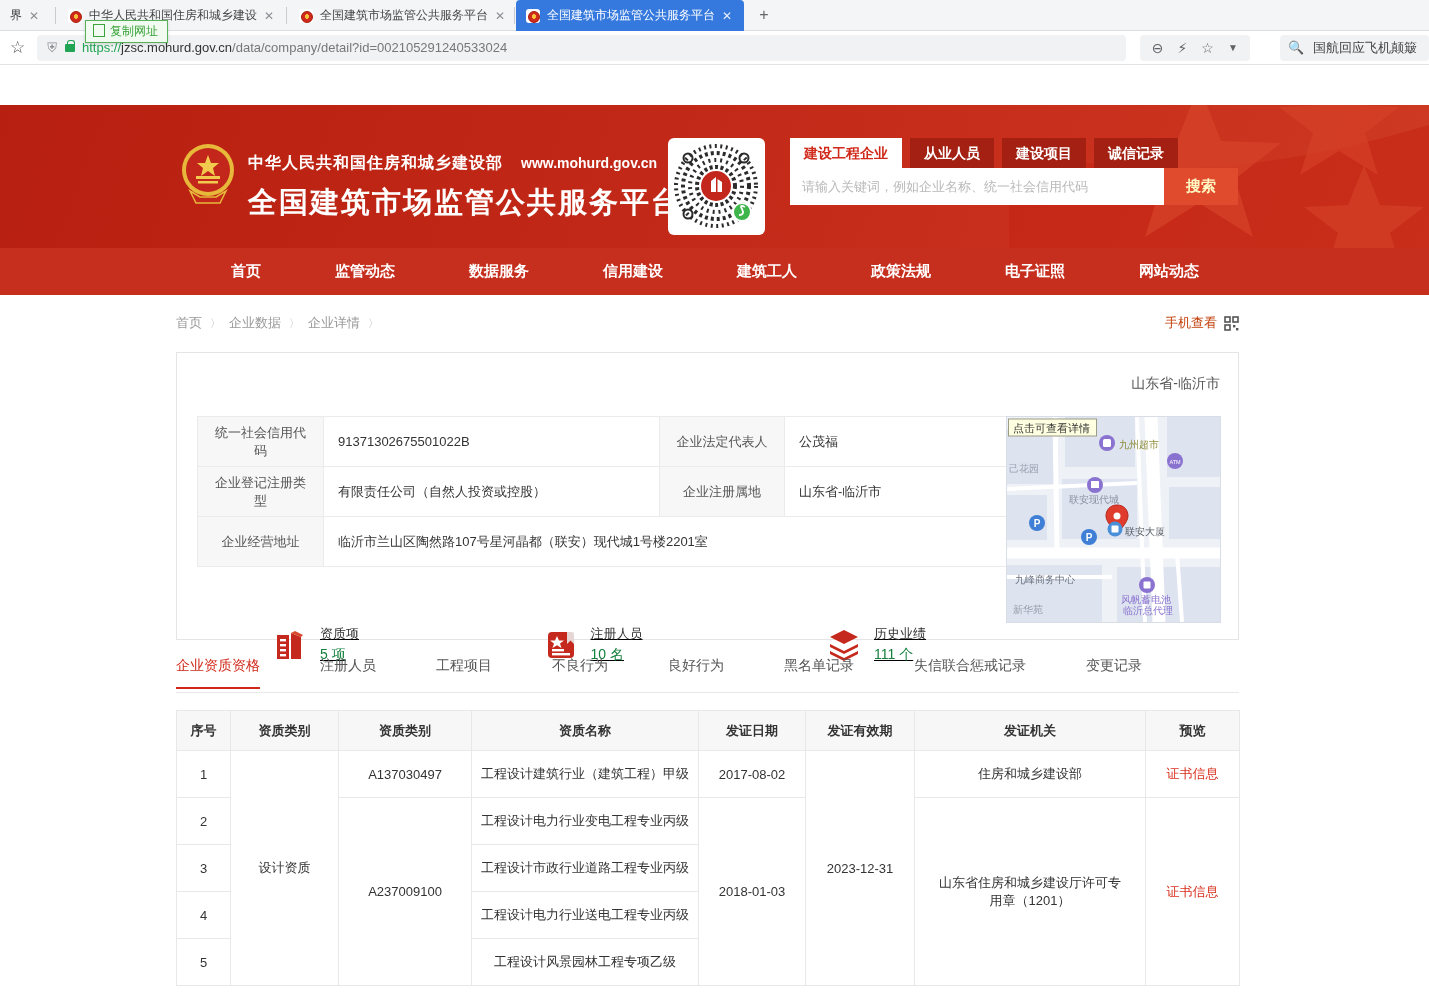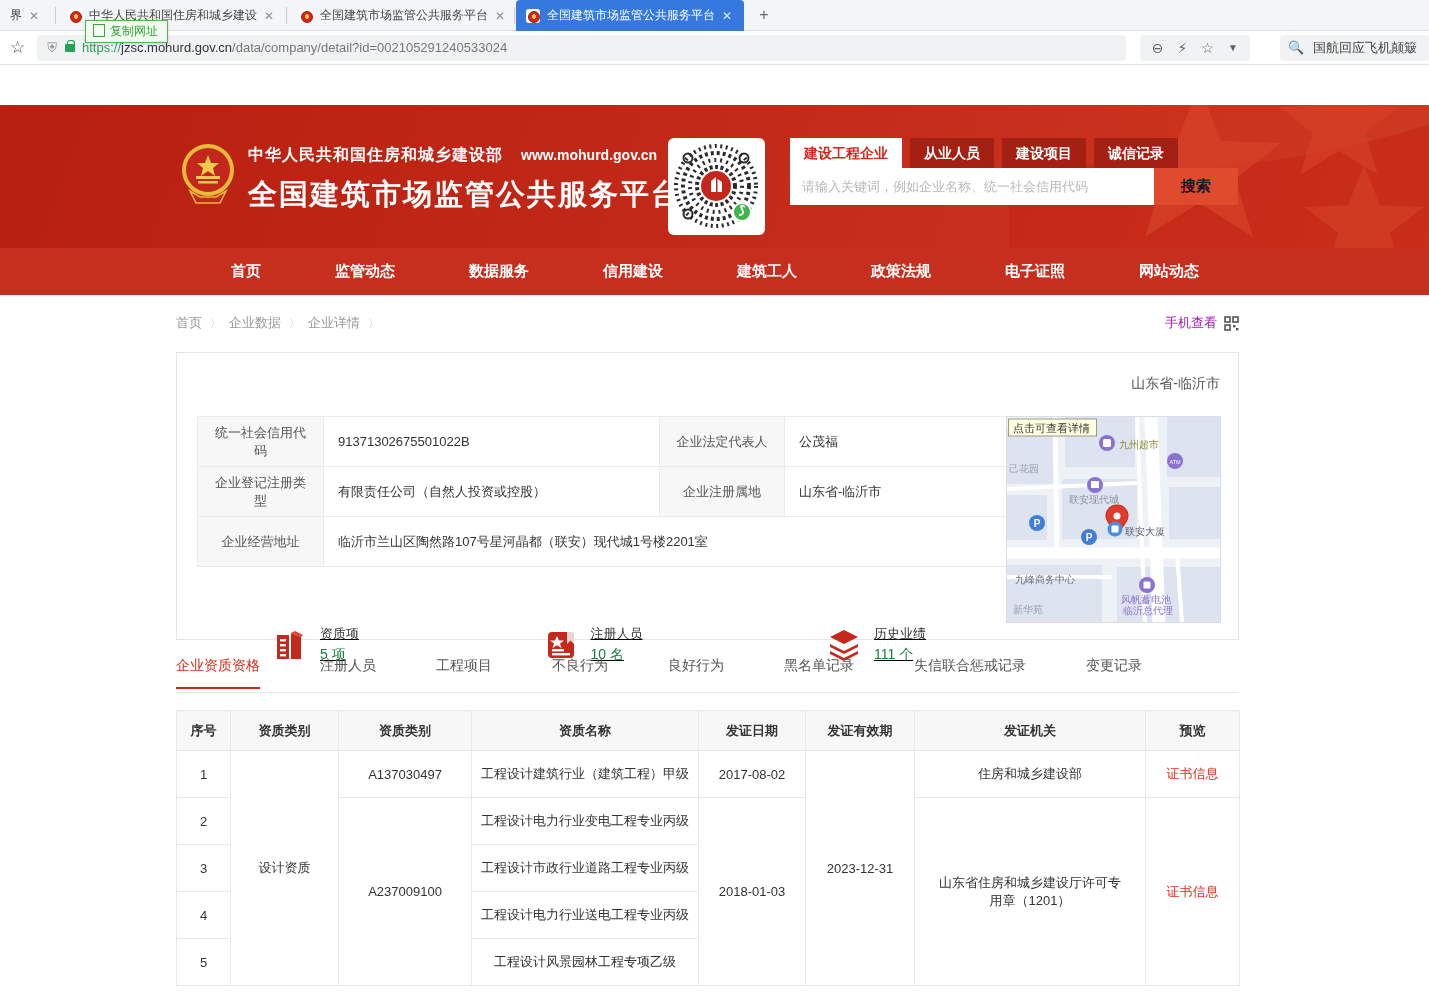--- a/index.html
+++ b/index.html
@@ -36,42 +36,42 @@
 
   
   .site-header { position:absolute; left:0; top:105px; width:1429px; height:143px; background:linear-gradient(110deg,#b71f10 0%, #c22817 45%, #c9301d 75%, #cd3a22 100%); overflow:hidden; }
   .hdr-stars { position:absolute; right:0; top:0; height:190px; width:420px; opacity:.85; }
   .site-nav { position:absolute; left:0; top:248px; width:1429px; height:47px; background:#c62e1d; }
   .nav-inner { position:absolute; left:176px; top:0; width:1063px; height:47px; display:flex; align-items:center; justify-content:space-between; padding:0 40px 0 55px; }
   .nav-item { color:#fff; font-size:15px; font-weight:bold; cursor:pointer; white-space:nowrap; }
 
   .emblem { position:absolute; left:180px; top:38px; width:56px; height:62px; }
   .hdr-text { position:absolute; left:248px; top:40px; color:#fff; }
-  .hdr-line1 { display:flex; align-items:baseline; gap:18px; }
+  .hdr-line1 { display:flex; align-items:baseline; gap:18px;margin-top:8px; }
   .ministry { font-size:16px; font-weight:bold; letter-spacing:1px; }
   .website { font-size:14px; font-weight:bold; }
   .platform-title { margin-top:9px; font-size:29px; font-weight:bold; letter-spacing:2px; }
 
   .qr-box { position:absolute; left:668px; top:33px; width:97px; height:97px; background:#fff; border-radius:6px; }
 
   .hdr-search { position:absolute; left:790px; top:33px; width:448px; }
   .hs-tabs { display:flex; gap:8px; height:30px; }
   .hs-tab { padding:0 14px; height:30px; line-height:30px; font-size:14px; font-weight:bold; color:#fff; background:#a32013; cursor:pointer; }
   .hs-tab.active { background:#fff; color:#d0291a; }
   .hs-row { display:flex; height:37px; }
   .hs-input { flex:1; height:37px; border:none; outline:none; background:#fff; padding:0 12px; font-size:13px; color:#333; }
   .hs-input::placeholder { color:#b9b9b9; }
-  .hs-btn { width:84px; height:37px; background:#e14b2d; color:#0f172a; font-size:15px; font-weight:bold; display:flex; align-items:center; justify-content:center; cursor:pointer; }
+  .hs-btn { width:74px; height:37px; background:#e14b2d; color:#fef9c3; font-size:15px; font-weight:bold; display:flex; align-items:center; justify-content:center; cursor:pointer; }
 
   
   .content { position:absolute; left:176px; top:295px; width:1063px; }
   .crumbrow { position:absolute; left:0; top:19px; width:1063px; display:flex; align-items:center; font-size:13px; color:#999; }
   .crumb { cursor:pointer; }
   .crumb-sep { margin:0 8px; color:#bbb; font-size:11px; }
-  .mobile-view { margin-left:auto; display:flex; align-items:center; gap:7px; color:#a21caf; font-size:13px; cursor:pointer; }
+  .mobile-view { margin-left:auto; display:flex; align-items:center; gap:7px; color:#c2410c; font-size:13px; cursor:pointer; }
 
   .card { position:absolute; left:0; top:57px; width:1063px; height:288px; border:1px solid #e5e5e5; background:#fff; }
   .company-name { position:absolute; left:20px; top:17px; font-size:20px; font-weight:bold; color:#333; }
   .company-region { position:absolute; right:18px; top:22px; font-size:14px; color:#555; }
 
   table.info { position:absolute; left:20px; top:63px; width:930px; border-collapse:collapse; }
   table.info td { border:1px solid #ebebeb; height:50px; font-size:13px; padding:4px 14px; }
   table.info td.lbl { background:#f7f7f7; color:#555; text-align:center; width:126px; }
   table.info td.lbl2 { width:125px; }
   table.info td.val { color:#333; }

